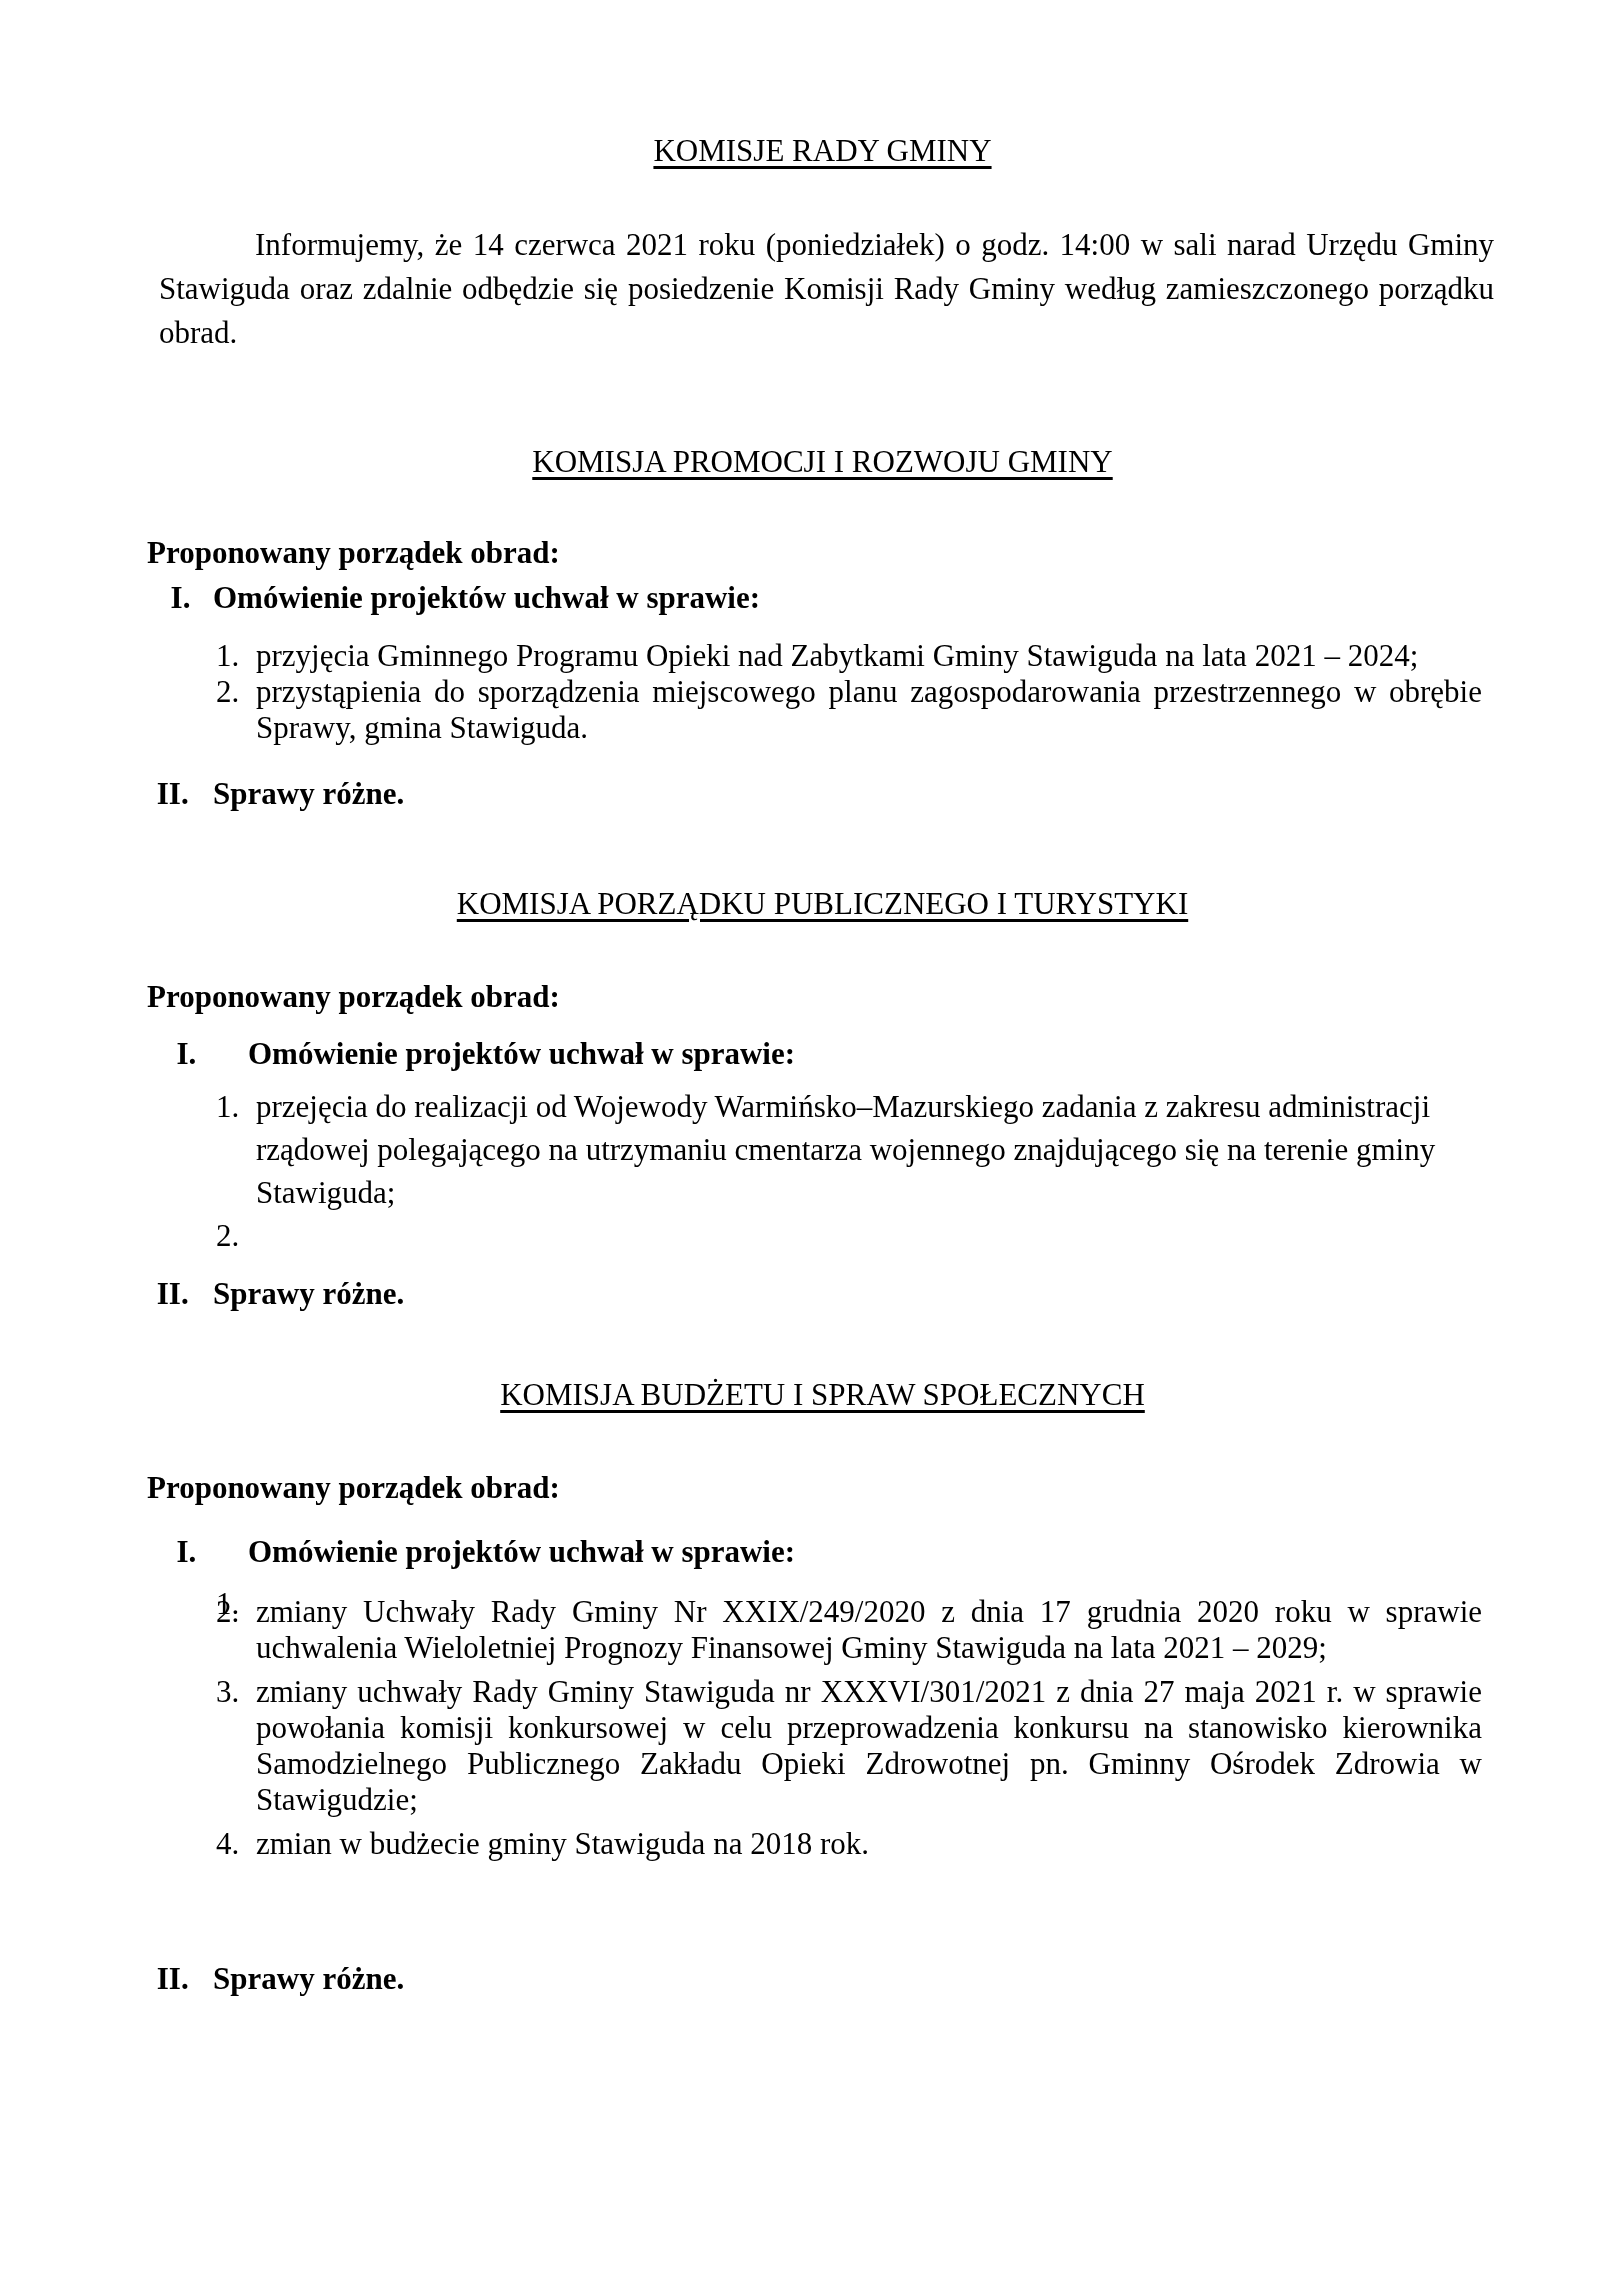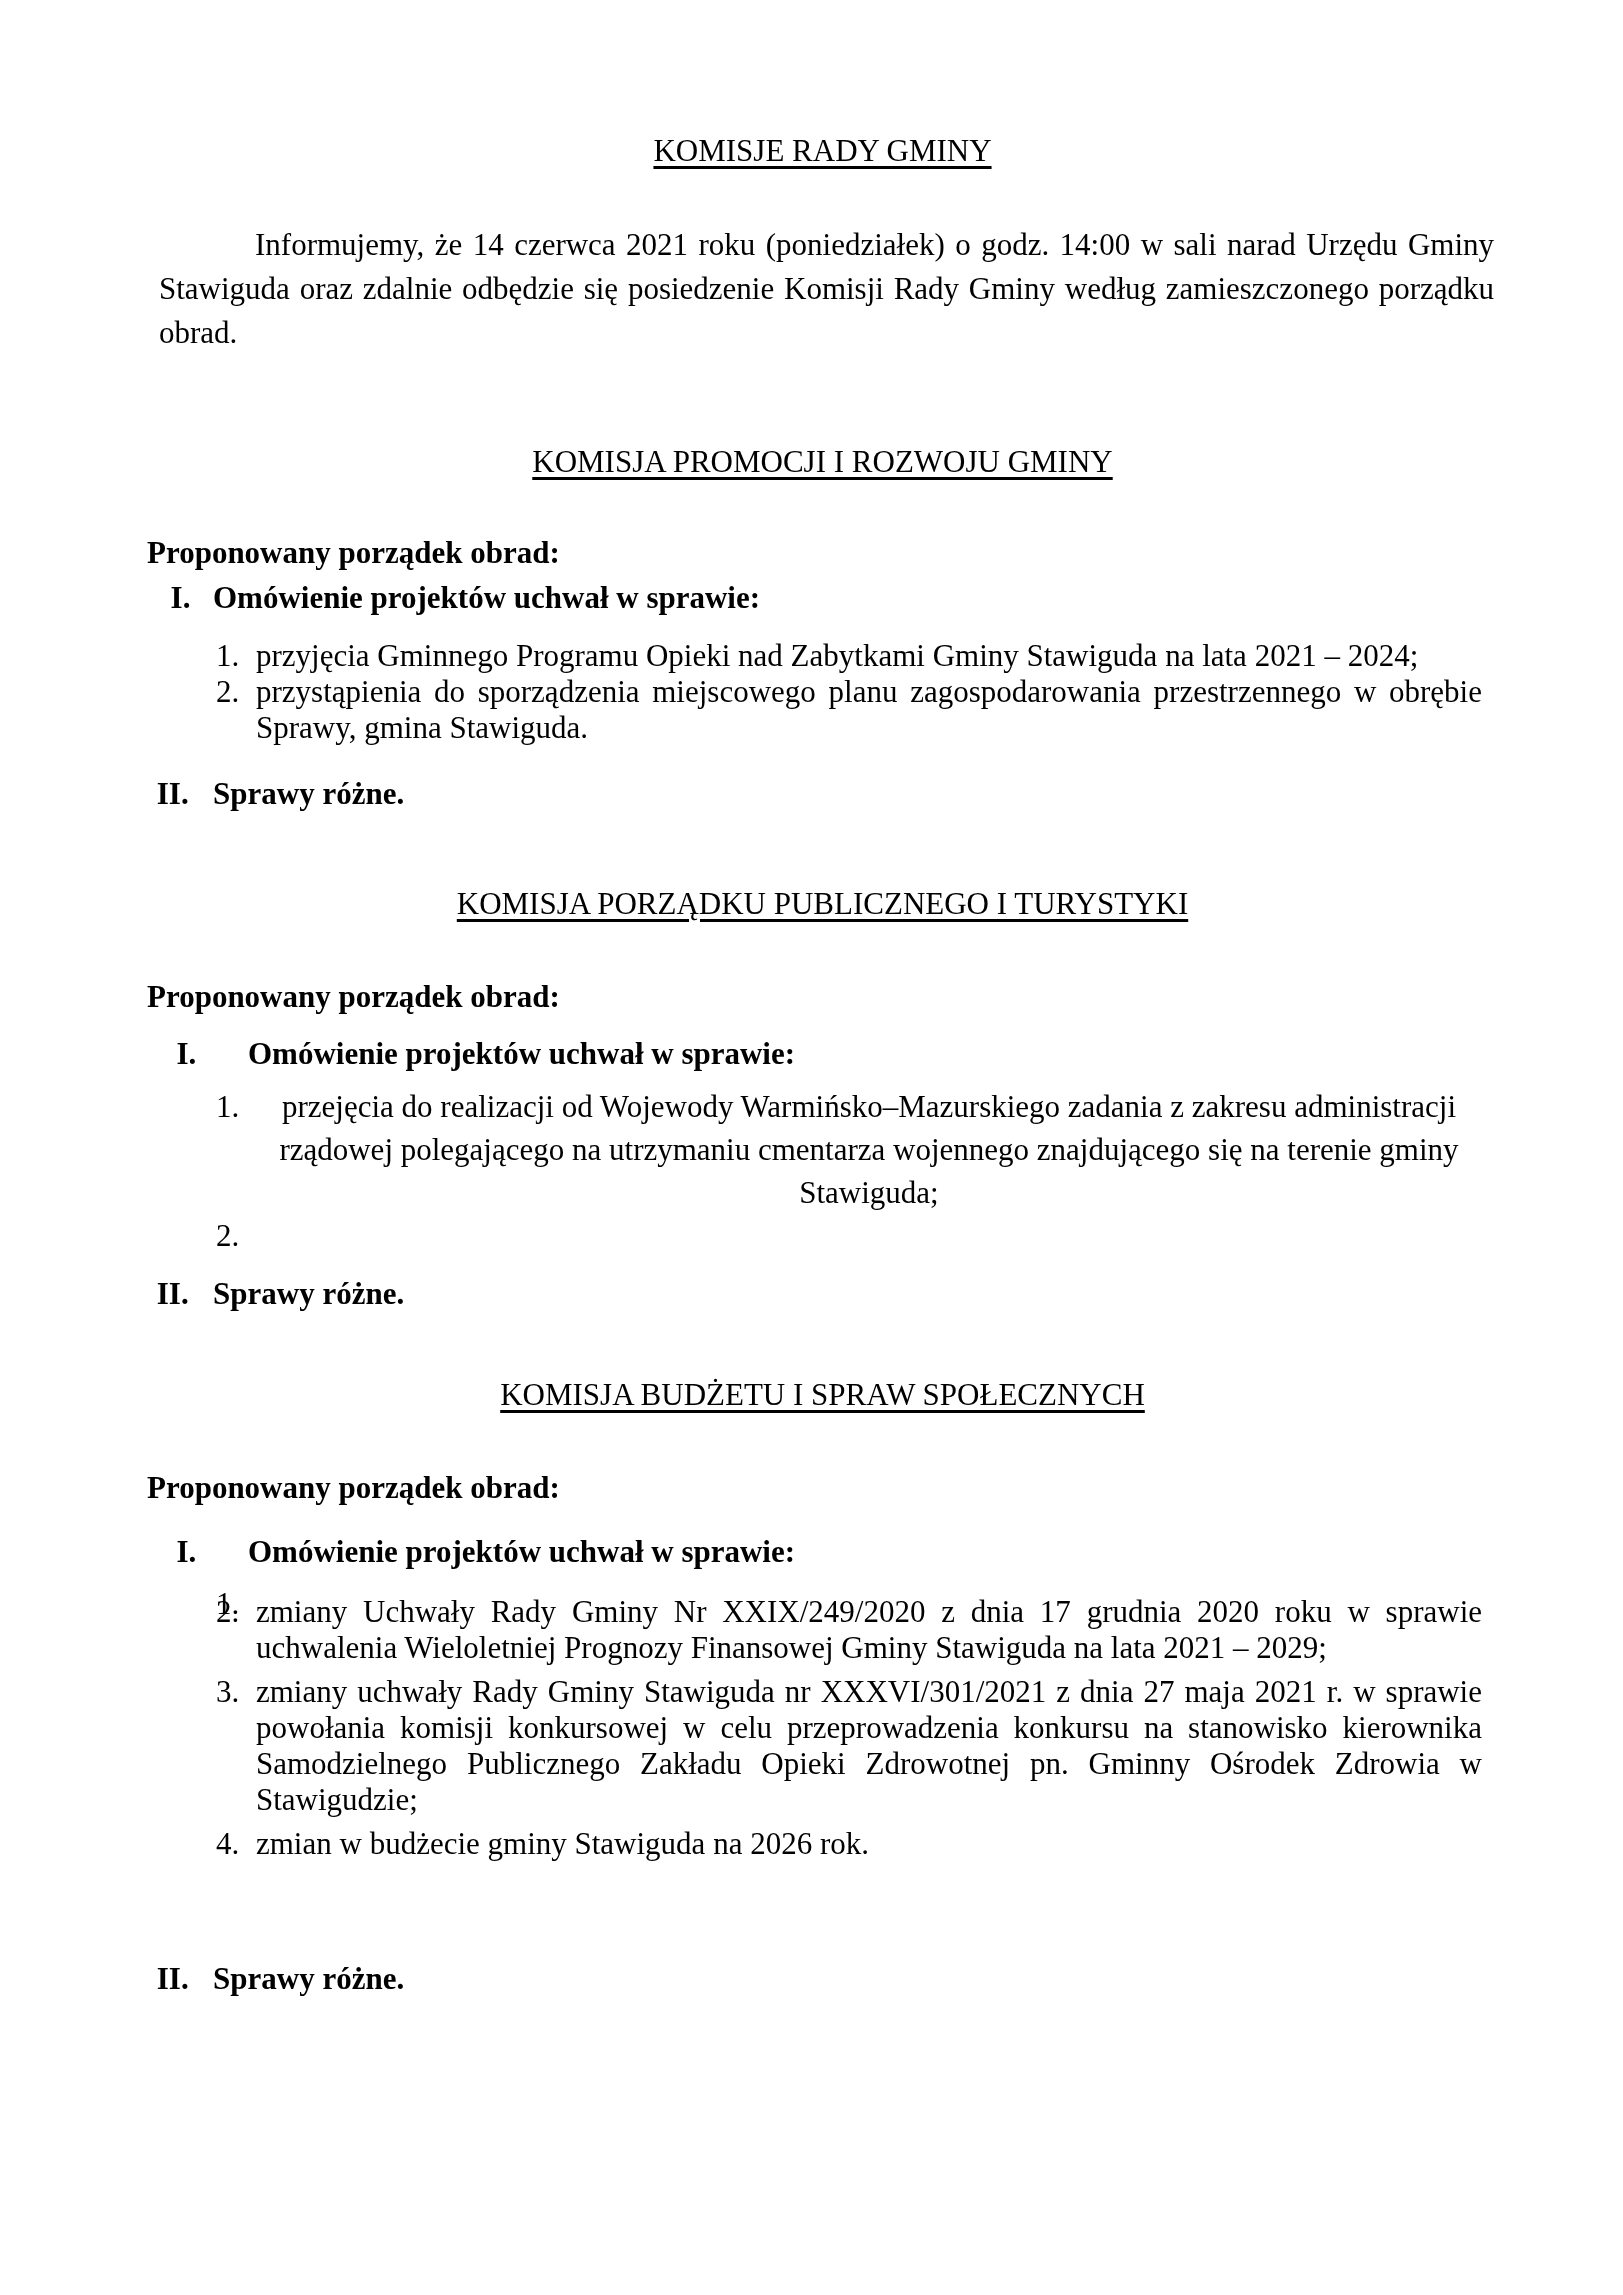--- a/index.html
+++ b/index.html
@@ -112,42 +112,42 @@
   <section>
     <div class="title" style="top:886px;">KOMISJA PORZĄDKU PUBLICZNEGO I TURYSTYKI</div>
     <div class="agenda-label" style="top:979px;">Proponowany porządek obrad:</div>
     <div class="roman" style="top:1036px;">
       <span class="num" style="left:29.4px;">I.</span>
       <span class="txt" style="left:101px;">Omówienie projektów uchwał w sprawie:</span>
     </div>
     <ol class="items spaced" style="top:1085px;">
       <li>
           <span class="n">1.</span>
-          <span style="display:block; text-align:center;">przejęcia do realizacji od Wojewody Warmińsko–Mazurskiego zadania z zakresu administracji rządowej polegającego na utrzymaniu cmentarza wojennego znajdującego się na terenie gminy Stawiguda;</span>
+          <span style="display:block; text-align:left;">przejęcia do realizacji od Wojewody Warmińsko–Mazurskiego zadania z zakresu administracji rządowej polegającego na utrzymaniu cmentarza wojennego znajdującego się na terenie gminy Stawiguda;</span>
         </li>
       <li><span class="n">2.</span></li>
     </ol>
     <div class="roman" style="top:1276px;">
       <span class="num" style="left:9.8px;">II.</span>
       <span class="txt" style="left:66px;">Sprawy różne.</span>
     </div>
   </section>
 
   <section>
     <div class="title" style="top:1377px;">KOMISJA BUDŻETU I SPRAW SPOŁECZNYCH</div>
     <div class="agenda-label" style="top:1470px;">Proponowany porządek obrad:</div>
     <div class="roman" style="top:1534px;">
       <span class="num" style="left:29.4px;">I.</span>
       <span class="txt" style="left:101px;">Omówienie projektów uchwał w sprawie:</span>
     </div>
     <ol class="items" style="top:1586px;">
       <li style="margin-bottom:7.9px;"><span class="n">1.</span></li>
       <li style="margin-bottom:7.9px;"><span class="n">2.</span><span>zmiany Uchwały Rady Gminy Nr XXIX/249/2020 z dnia 17 grudnia 2020 roku w sprawie uchwalenia Wieloletniej Prognozy Finansowej Gminy Stawiguda na lata 2021 – 2029;</span></li>
       <li style="margin-bottom:7.9px;"><span class="n">3.</span><span>zmiany uchwały Rady Gminy Stawiguda nr XXXVI/301/2021 z dnia 27 maja 2021 r. w sprawie powołania komisji konkursowej w celu przeprowadzenia konkursu na stanowisko kierownika Samodzielnego Publicznego Zakładu Opieki Zdrowotnej pn. Gminny Ośrodek Zdrowia w Stawigudzie;</span></li>
-      <li><span class="n">4.</span><span>zmian w budżecie gminy Stawiguda na 2026 rok.</span></li>
+      <li><span class="n">4.</span><span>zmian w budżecie gminy Stawiguda na 2018 rok.</span></li>
     </ol>
     <div class="roman" style="top:1961px;">
       <span class="num" style="left:9.8px;">II.</span>
       <span class="txt" style="left:66px;">Sprawy różne.</span>
     </div>
   </section>
 
 </div>
 
 

